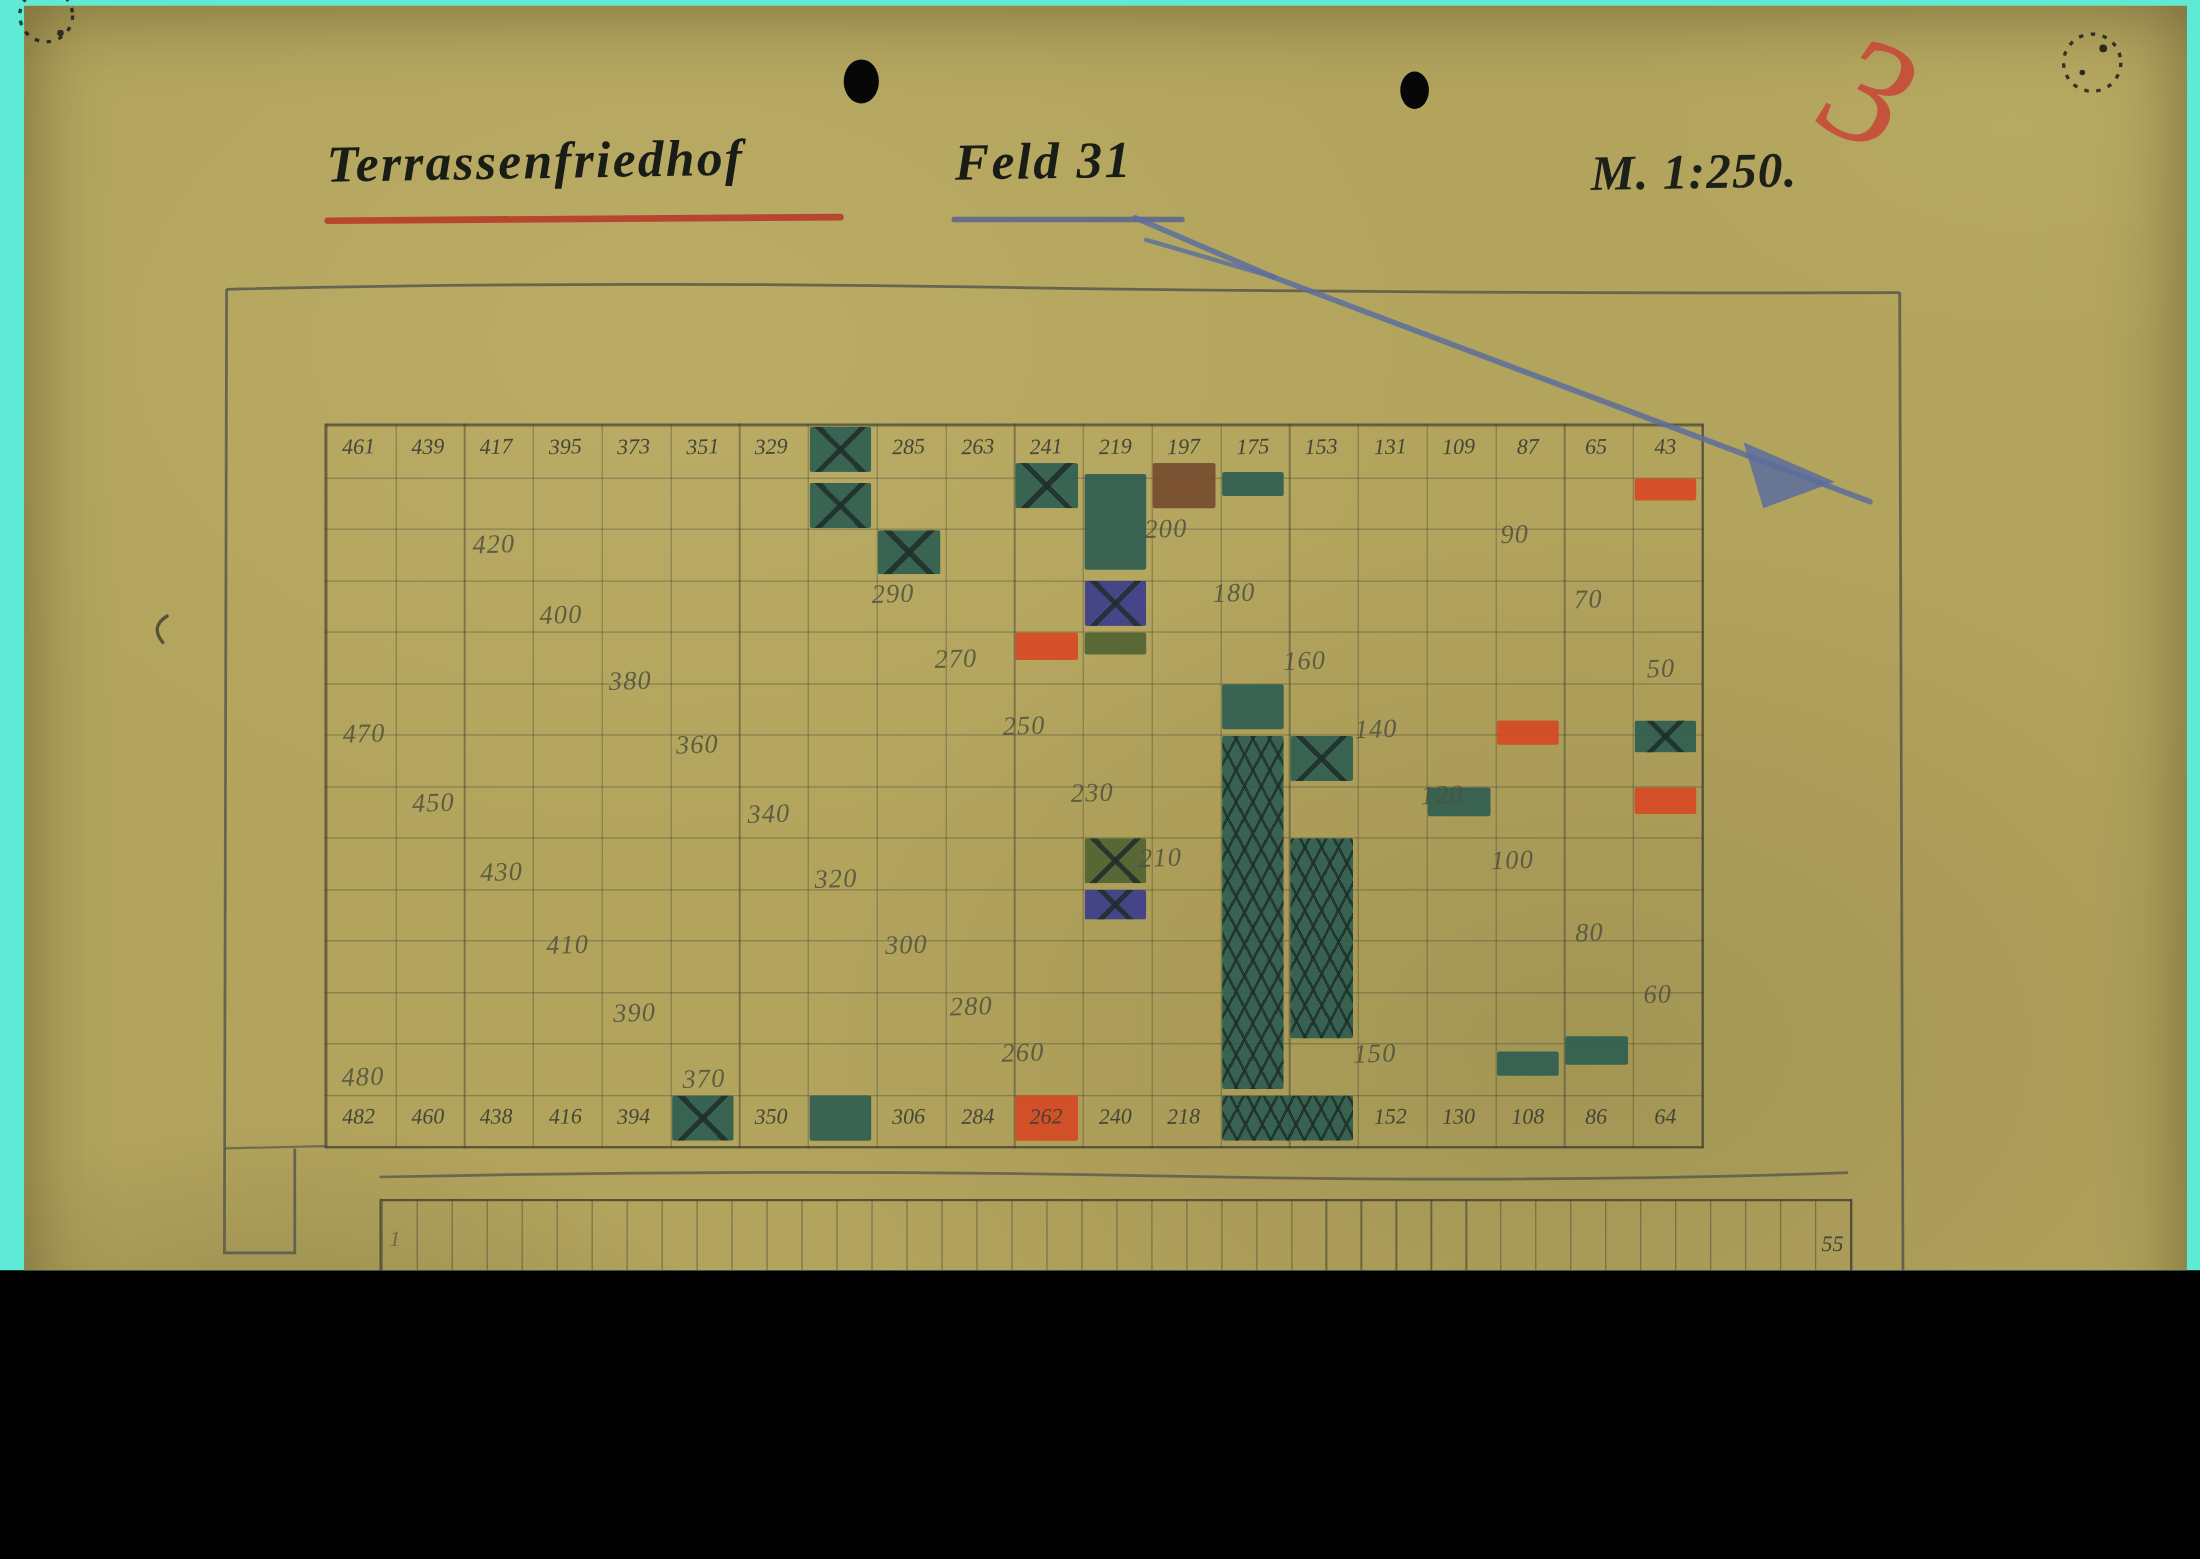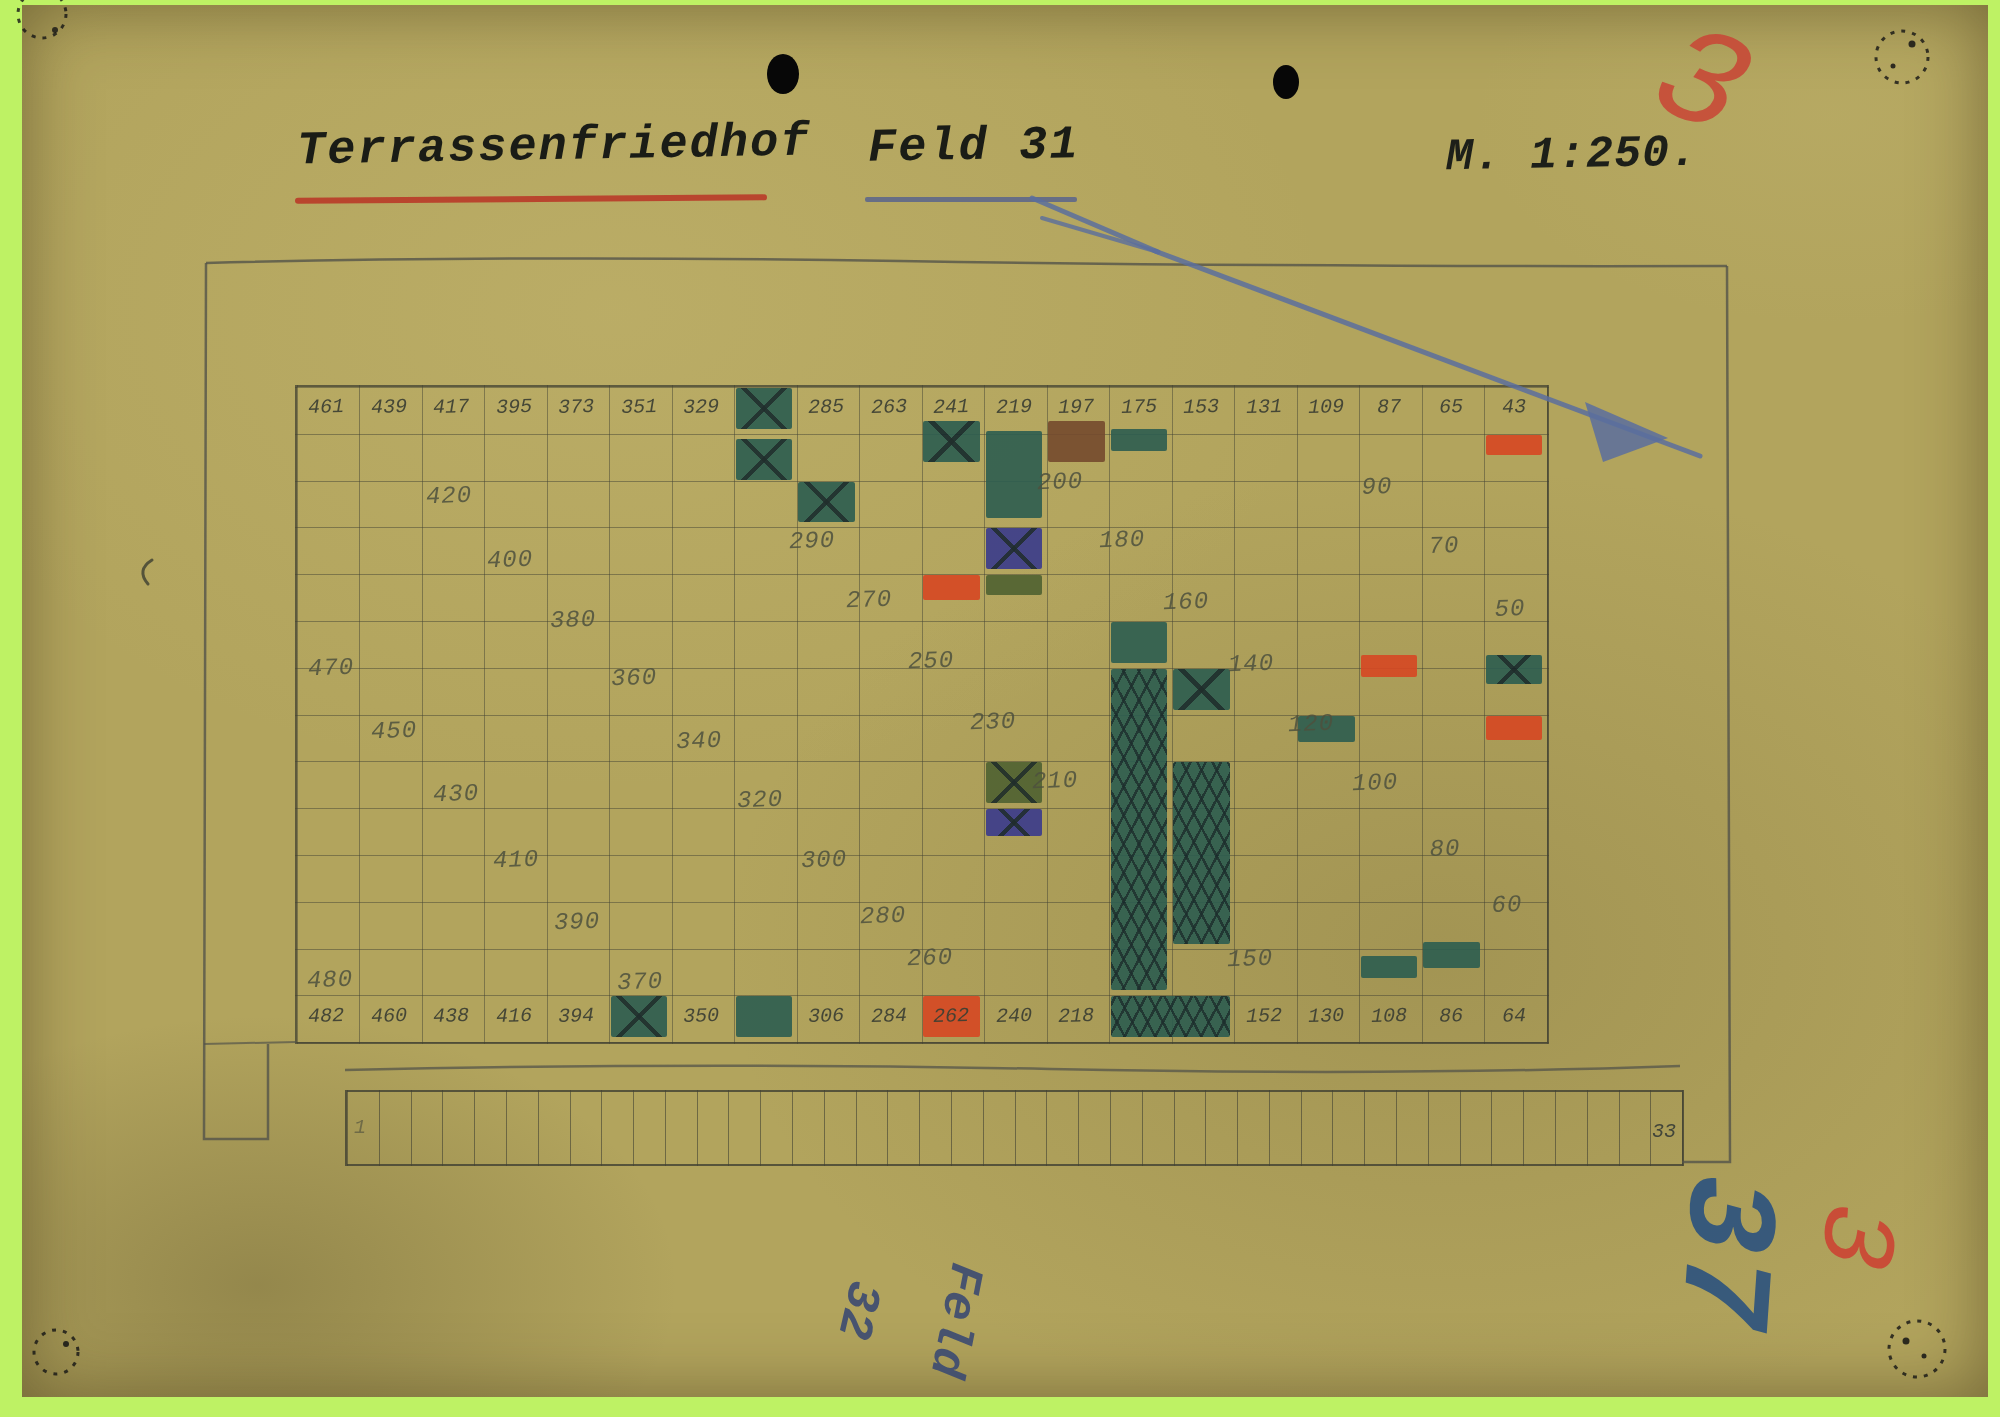--- a/index.html
+++ b/index.html
@@ -1,17 +1,17 @@
 <!DOCTYPE html>
 <html><head>
 <meta charset="utf-8">
 <style>
   html,body{margin:0;padding:0;background:#000;}
-  #page{position:relative;width:2000px;height:1417px;background:#bef264;overflow:hidden;
-        font-family:Liberation Mono, monospace;}
+  #page{position:relative;width:2000px;height:1155px;background:#5eead4;overflow:hidden;
+        font-family:Liberation Serif, serif;}
   #paper{position:absolute;left:22px;top:5px;width:1966px;height:1392px;
     background:
       radial-gradient(1200px 800px at 30% 22%, rgba(208,194,125,.28), transparent 60%),
       radial-gradient(1100px 750px at 72% 68%, rgba(122,108,58,.28), transparent 65%),
       radial-gradient(700px 450px at 12% 92%, rgba(92,82,44,.35), transparent 60%),
       radial-gradient(600px 350px at 92% 8%, rgba(200,188,120,.20), transparent 60%),
       #b2a45d;
     box-shadow: inset 0 0 70px rgba(55,46,18,.5);}
   .hw{font-style:italic;}
   
@@ -78,21 +78,21 @@
   <div id="title-underline"></div>
   <div id="field-label" class="hw">Feld 31</div>
   <div id="field-underline"></div>
   <div id="scale-label" class="hw">M. 1:250.</div>
   <div id="red-mark-top">3</div>
 
   <div id="grid"></div>
 
   <div id="strip">
     <span id="strip-first" class="strip-num">1</span>
-    <span id="strip-last" class="strip-num">33</span>
+    <span id="strip-last" class="strip-num">55</span>
   </div>
 
   <div id="feld32-word" class="rot-note">Feld</div>
   <div id="feld32-num" class="rot-note">32</div>
   <div id="blue-mark-bottom" class="rot-note">37</div>
   <div id="red-mark-bottom" class="rot-note">3</div>
 
   <svg id="overlay-svg" width="2000" height="1417" viewBox="0 0 2000 1417">
 
     <path d="M206,263 Q520,255 900,261 T1727,266" fill="none" stroke="#54544a" stroke-width="2.5" opacity=".8"></path>

